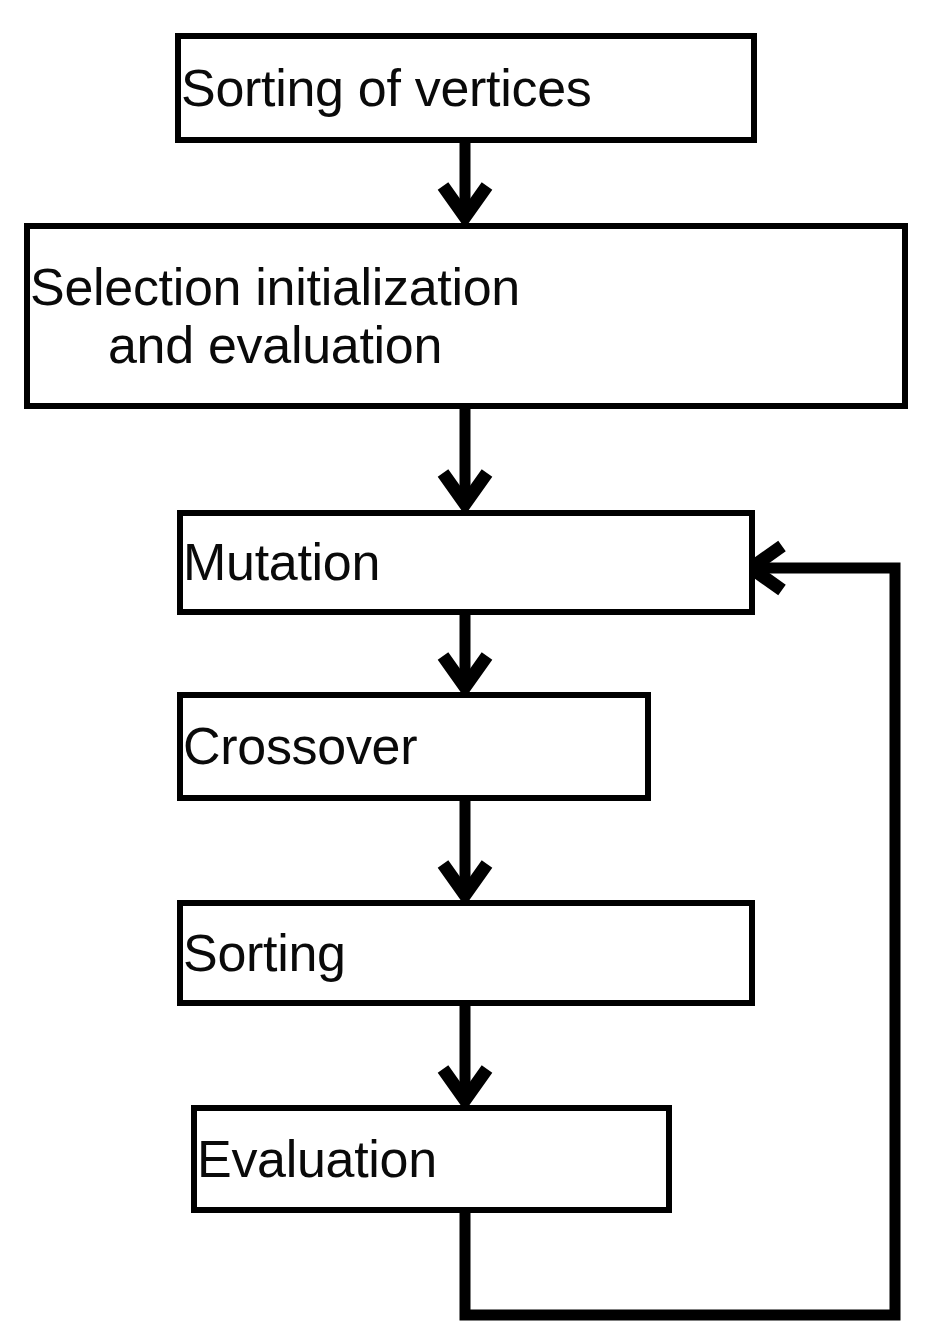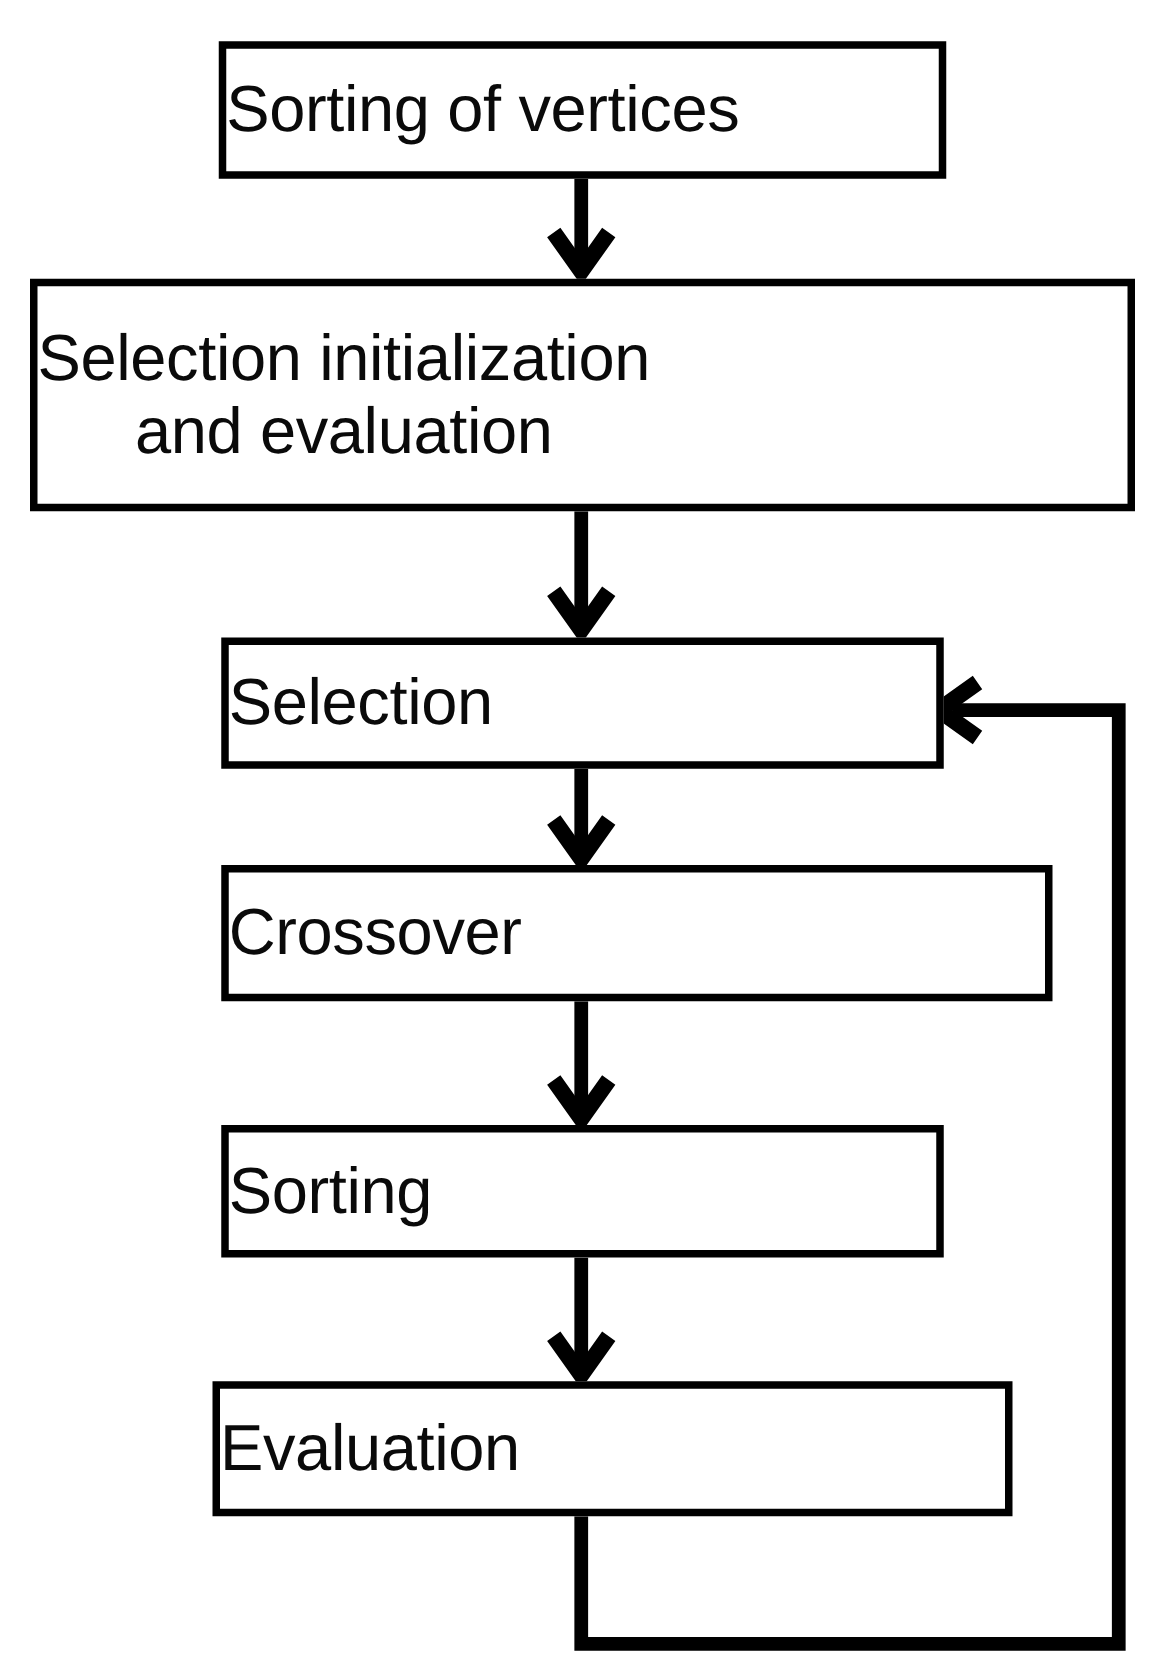--- a/index.html
+++ b/index.html
@@ -40,23 +40,23 @@
     font-size: 52px;
     font-weight: 400;
     line-height: 1.12;
     letter-spacing: -0.3px;
     white-space: pre-line;
   }
   
   #node-sorting      { left: 175px; top: 33px;   width: 582px; height: 110px; }
   #node-population   { left: 24px;  top: 223px;  width: 884px; height: 186px; }
   #node-selection    { left: 177px; top: 510px;  width: 578px; height: 105px; }
-  #node-crossover    { left: 177px; top: 692px;  width: 665px; height: 109px; }
+  #node-crossover    { left: 177px; top: 692px;  width: 474px; height: 109px; }
   #node-mutation     { left: 177px; top: 900px;  width: 578px; height: 106px; }
-  #node-evaluation   { left: 170px; top: 1105px; width: 640px; height: 108px; }
+  #node-evaluation   { left: 191px; top: 1105px; width: 481px; height: 108px; }
 </style>
 </head>
 <body>
 
 <div id="canvas">
 
   <svg class="flow-svg" viewBox="0 0 936 1341">
 
     <g>
       <line x1="465" y1="143" x2="465" y2="206" stroke="#000000" stroke-width="11"></line>
@@ -92,21 +92,21 @@
   <div class="node-box" id="node-sorting">
     <span class="node-label">Sorting of vertices</span>
   </div>
 
   <div class="node-box" id="node-population">
     <span class="node-label">Selection initialization
 and evaluation</span>
   </div>
 
   <div class="node-box" id="node-selection">
-    <span class="node-label">Selection</span>
+    <span class="node-label">Mutation</span>
   </div>
 
   <div class="node-box" id="node-crossover">
     <span class="node-label">Crossover</span>
   </div>
 
   <div class="node-box" id="node-mutation">
     <span class="node-label">Sorting</span>
   </div>
 

